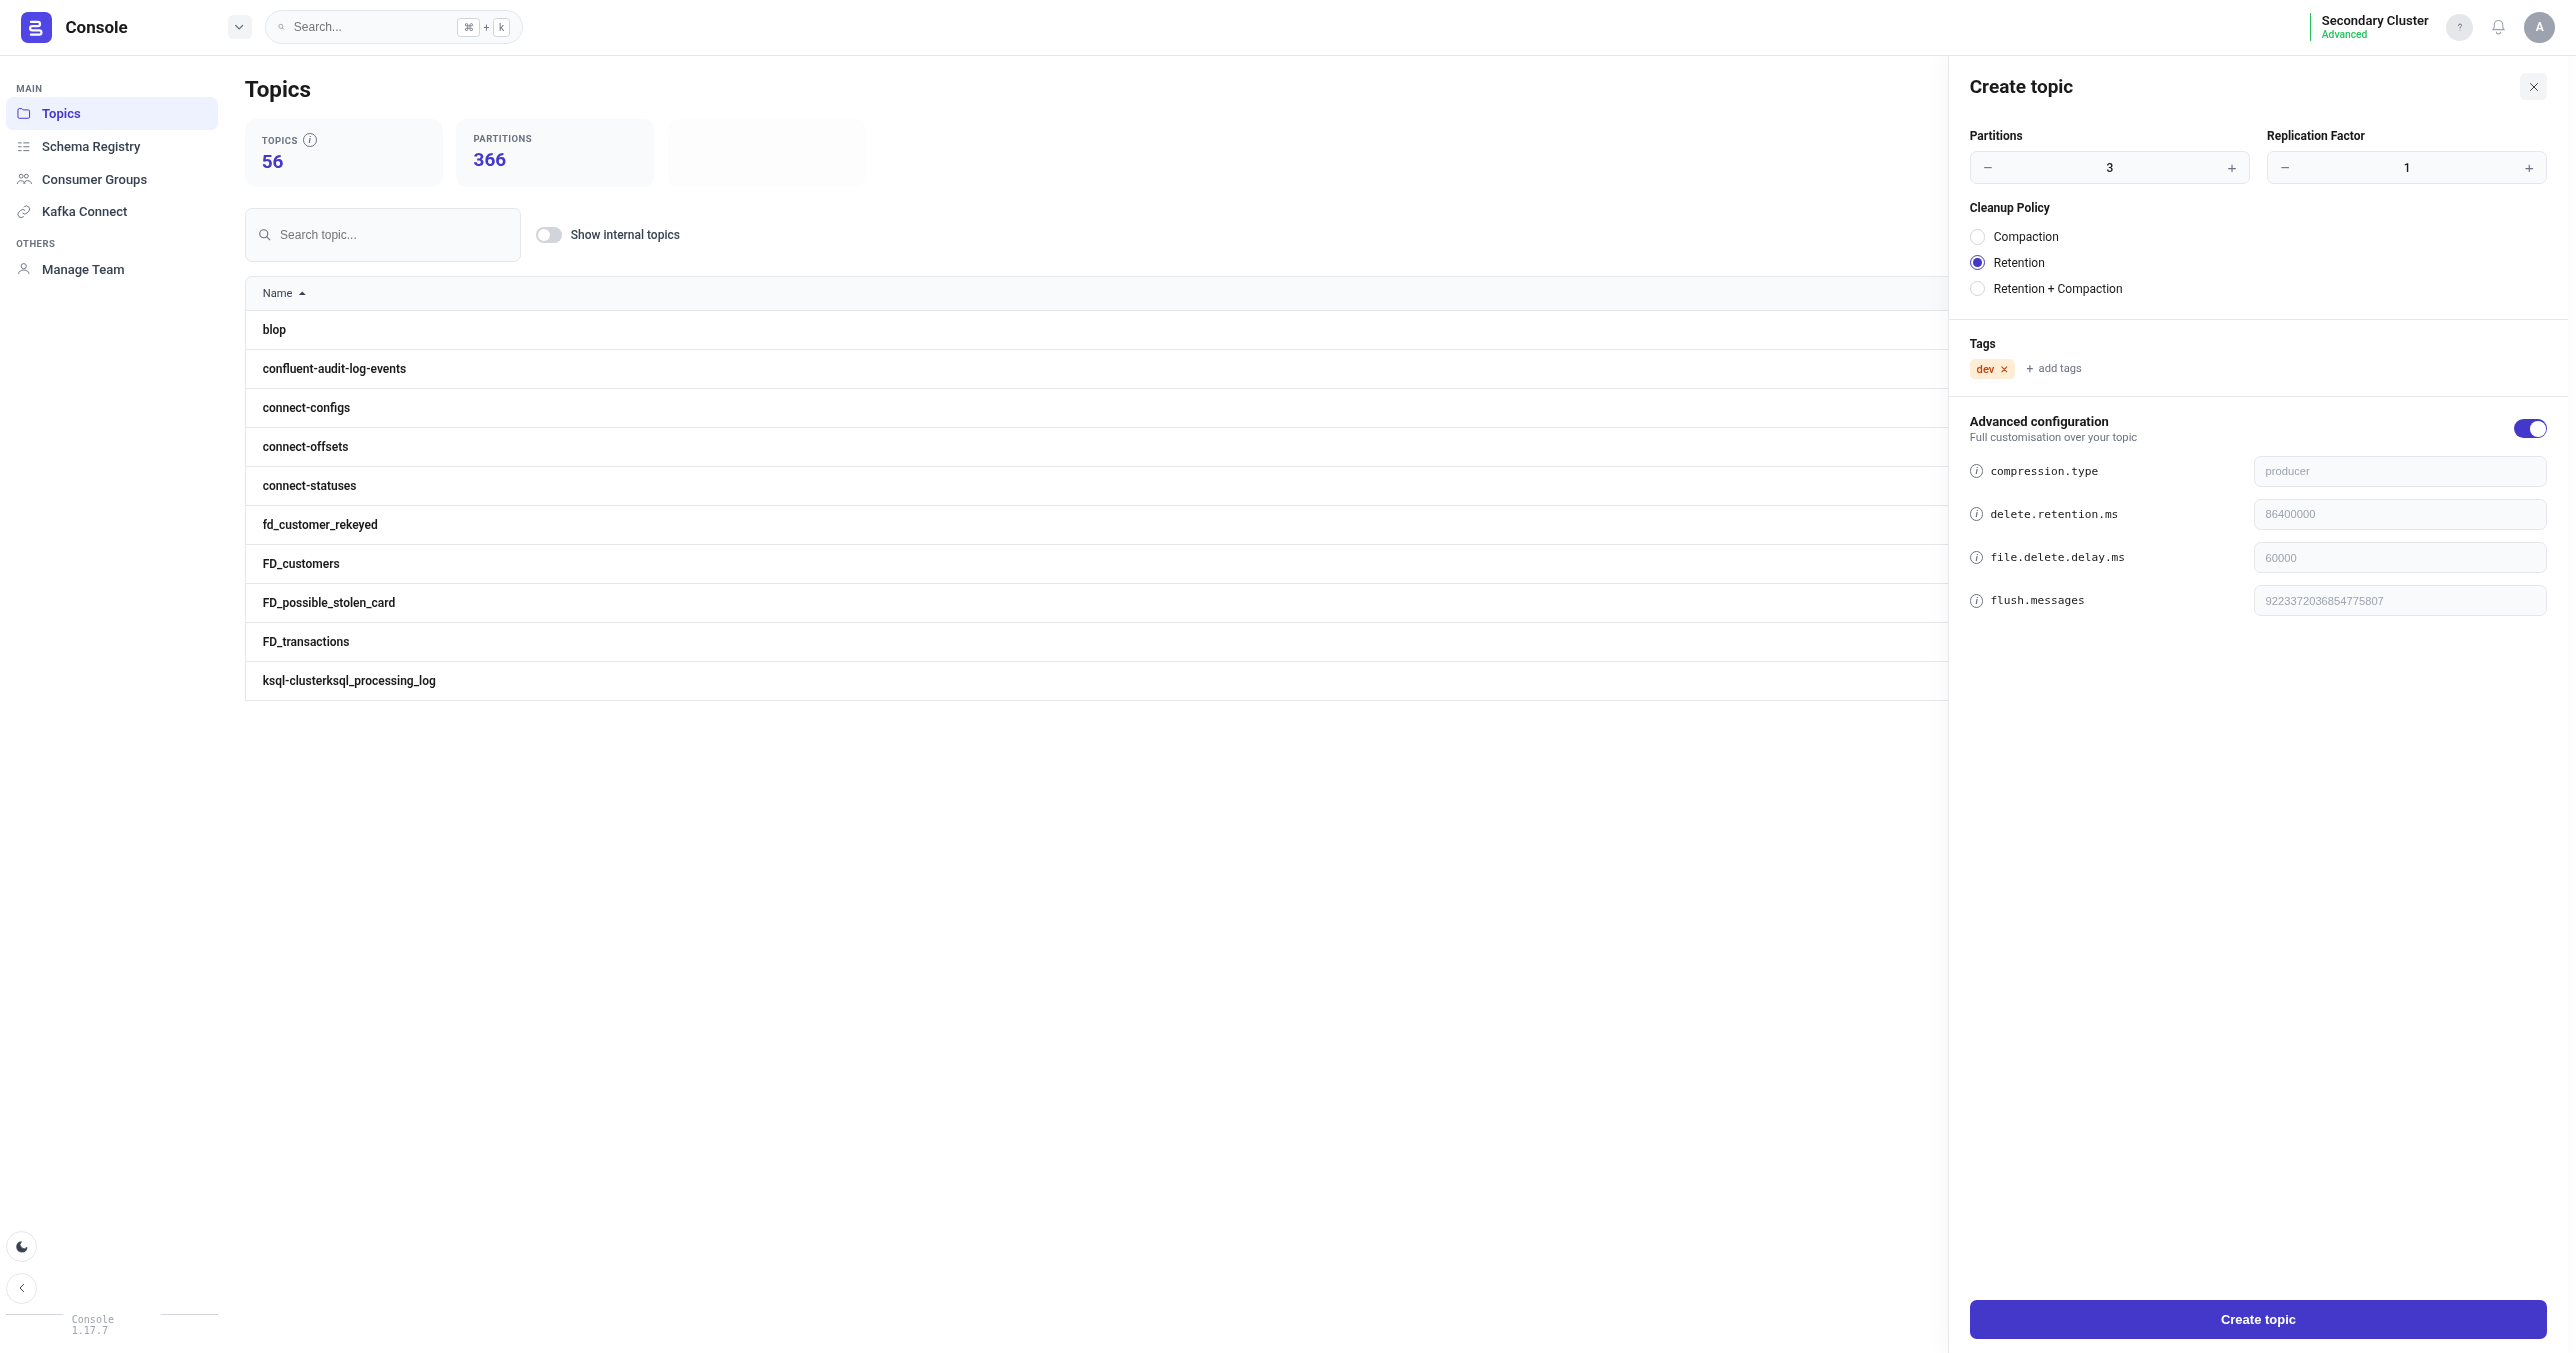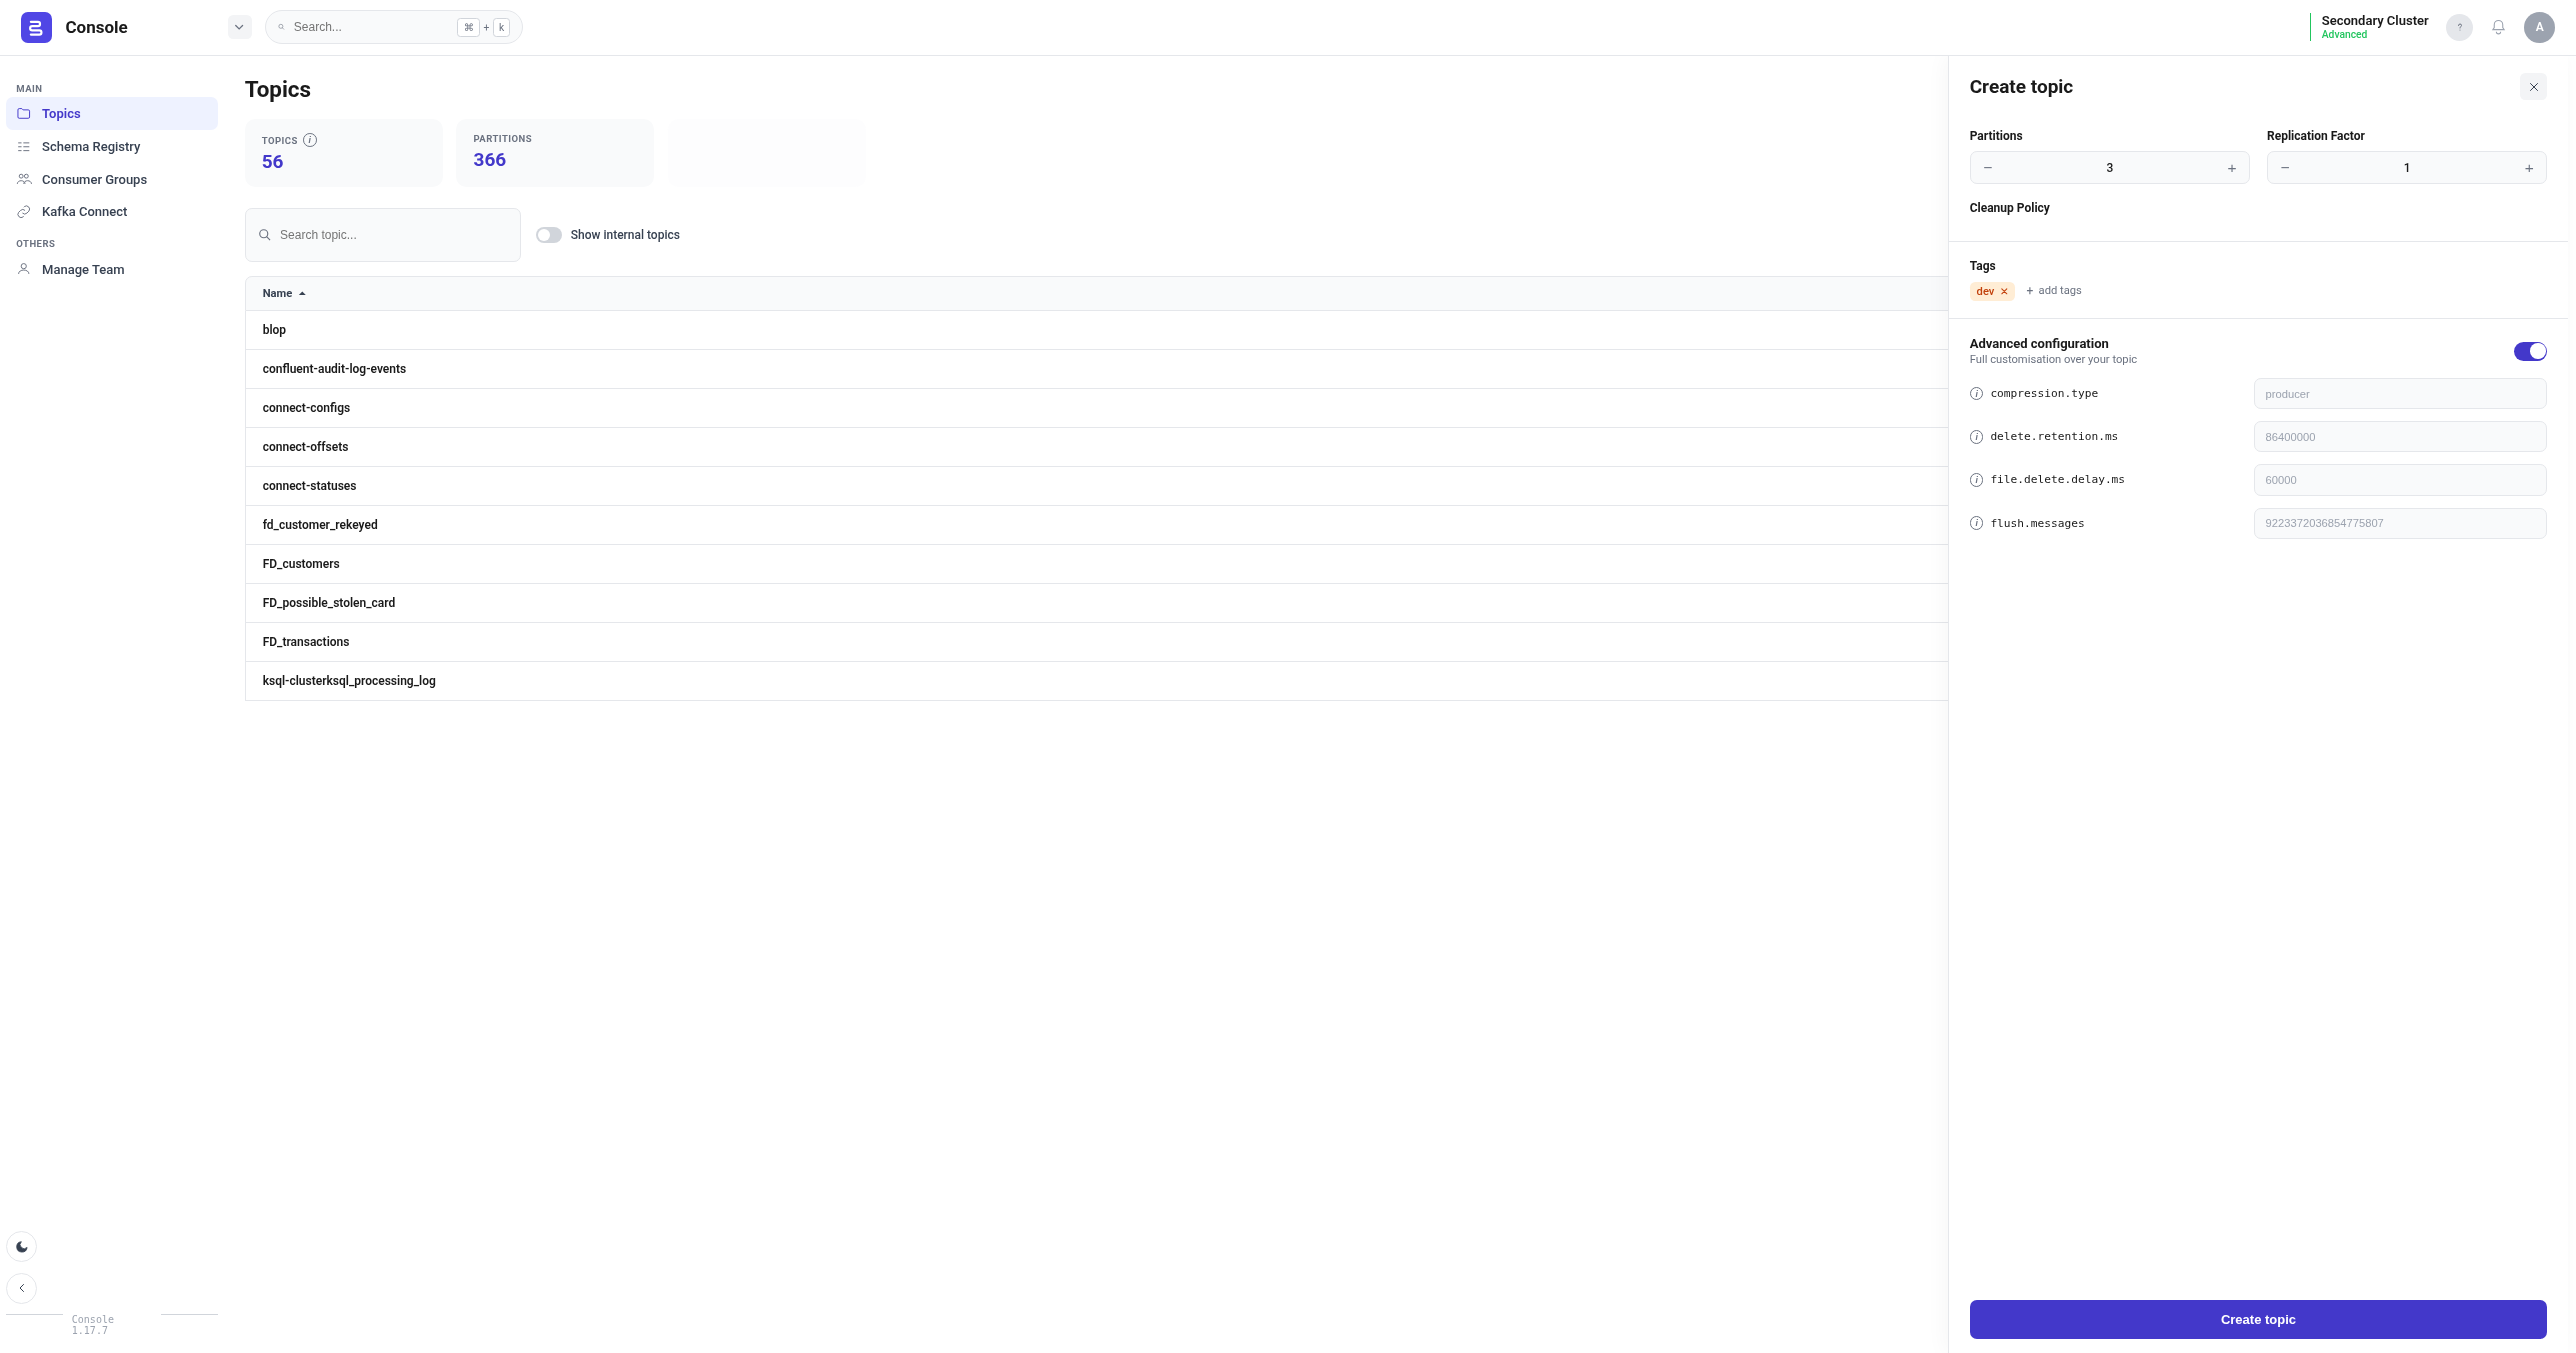--- a/index.html
+++ b/index.html
@@ -161,21 +161,21 @@
     }
     .toggle-sm .knob { width: 12px; height: 12px; background: #fff; border-radius: 50%; }
     .toggle-row { display: flex; align-items: center; gap: 8.6px; font-weight: 500; color: #374151; }
 
     .table-head {
       display: flex; align-items: center;
       background: #f9fafb;
       border: 0.9px solid #e5e7eb;
       border-radius: 6.9px 6.9px 0 0;
       padding: 10.3px 17px;
-      font-size: 11.2px; font-weight: 700; color: #374151;
+      font-size: 11.2px; font-weight: 400; color: #374151;
       gap: 1px;
     }
     .col-name { display: flex; align-items: center; gap: 5.2px; }
     .col-tags { margin-left: auto; display: flex; align-items: center; gap: 6.9px; margin-right: 34px;}
     .table-row {
       border-left: 0.9px solid #e5e7eb;
       border-right: 0.9px solid #e5e7eb;
       border-bottom: 0.9px solid #e5e7eb;
       padding: 12px 17px;
       font-size: 12px; font-weight: 600;
@@ -452,20 +452,34 @@
                 <span class="field-label">Replication Factor</span>
                 <div class="stepper">
                   <button>−</button>
                   <div class="value">1</div>
                   <button>+</button>
                 </div>
               </div>
             </div>
             <div style="margin-top:17px;">
               <span class="field-label">Cleanup Policy</span>
+              <div id="cleanup-options">
+                  <div class="radio-row">
+                    <div class="radio"></div>
+                    <span>Compaction</span>
+                  </div>
+                  <div class="radio-row">
+                    <div class="radio checked"></div>
+                    <span>Retention</span>
+                  </div>
+                  <div class="radio-row">
+                    <div class="radio"></div>
+                    <span>Retention + Compaction</span>
+                  </div>
+                </div>
             </div>
           </div>
 
           <div class="drawer-section">
             <span class="field-label">Tags</span>
             <div>
               <span class="tag-chip">
                 <span>dev</span>
                 <svg width="8.6" height="8.6" viewBox="0 0 24 24">
                     <path d="M5 5l14 14M19 5L5 19" stroke="#c2410c" stroke-width="3" stroke-linecap="round"></path>

